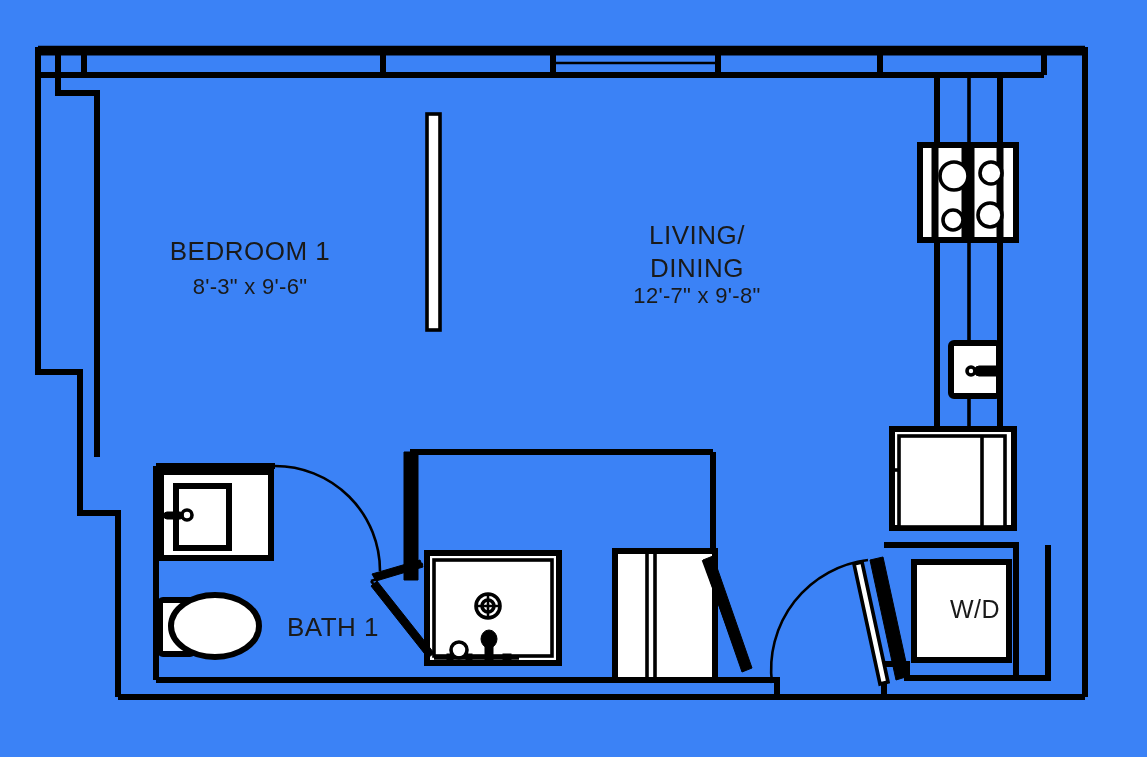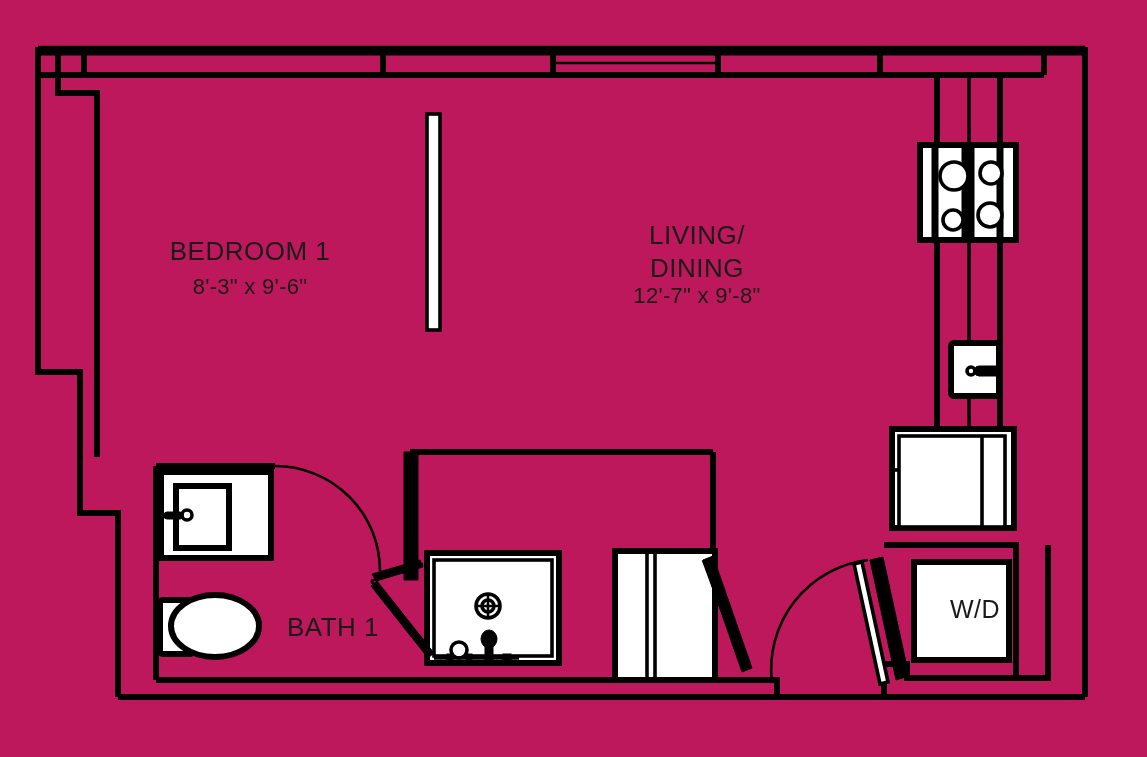--- a/index.html
+++ b/index.html
@@ -10,21 +10,21 @@
   body {
     width: 1147px;
     height: 757px;
     font-family: "Liberation Sans", sans-serif;
     overflow: hidden;
   }
   #floorplan-root {
     position: relative;
     width: 1147px;
     height: 757px;
-    background: #be185d;
+    background: #3b82f6;
   }
   svg.plan {
     display: block;
     width: 1147px;
     height: 757px;
   }
   .wall-thick {
     fill: none;
     stroke: #000000;
     stroke-width: 9;

